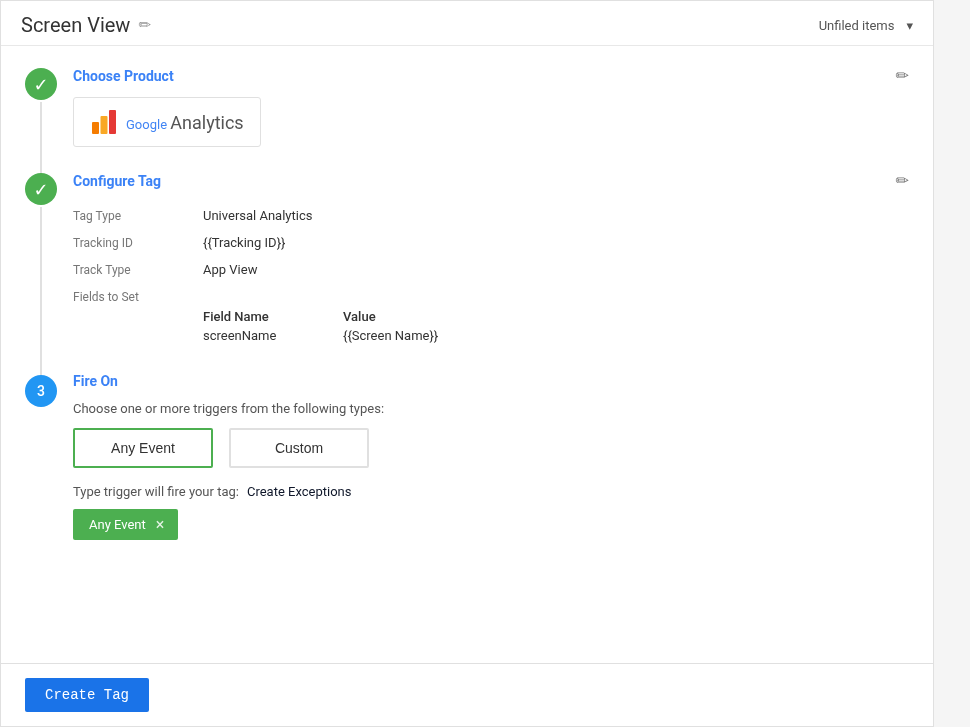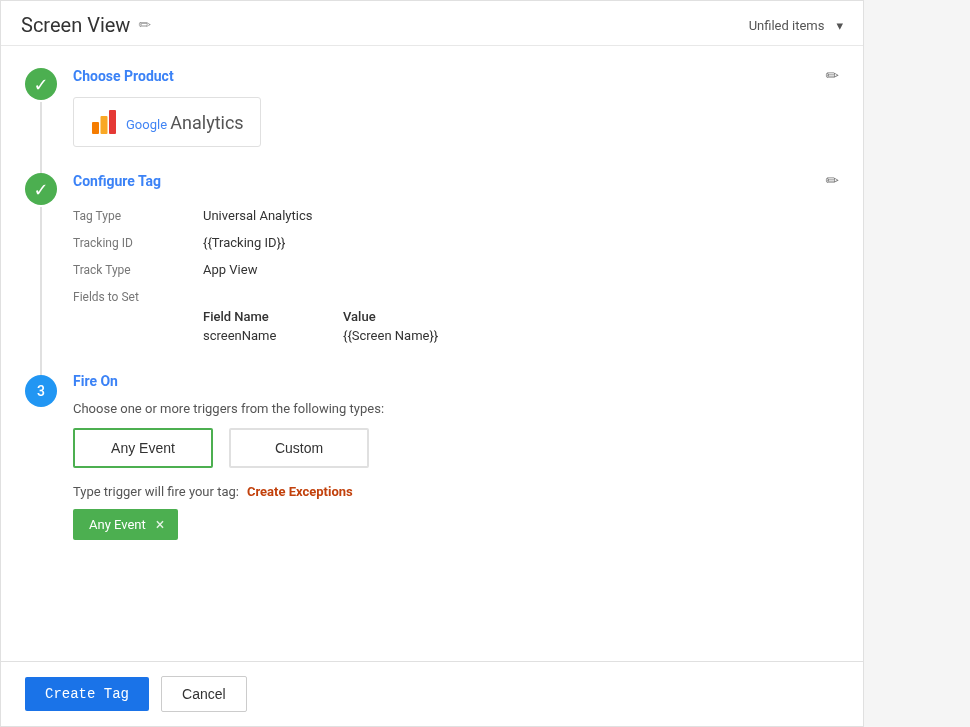--- a/index.html
+++ b/index.html
@@ -4,21 +4,21 @@
   <style>
     * { box-sizing: border-box; margin: 0; padding: 0; }
     body {
       font-family: 'Roboto', Arial, sans-serif;
       background: #f5f5f5;
       color: #333;
       font-size: 13px;
     }
     .page-container {
       background: #fff;
-      width: 864px;
+      width: 934px;
       min-height: 727px;
       position: relative;
       border: 1px solid #e0e0e0;
       display: flex;
       flex-direction: column;
     }
     .top-bar {
       display: flex;
       align-items: center;
       justify-content: space-between;
@@ -195,24 +195,23 @@
     }
     .fire-label-row {
       display: flex;
       align-items: center;
       gap: 8px;
       margin-bottom: 10px;
       font-size: 13px;
       color: #555;
     }
     .create-exceptions-link {
-      color: #c2410c;
+      color: #0f172a;
       text-decoration: none;
       cursor: pointer;
-      font-weight: bold;
     }
     .selected-trigger-chip {
       display: inline-flex;
       align-items: center;
       background: #4caf50;
       color: #fff;
       border-radius: 2px;
       padding: 6px 14px 6px 16px;
       font-size: 13px;
       gap: 10px;
@@ -367,16 +366,15 @@
           <span>Any Event</span>
           <span class="chip-close">×</span>
         </div>
       </div>
     </div>
 
   </div>
 
   <div class="bottom-bar">
     <button class="btn-create-tag">Create Tag</button>
-    <button class="btn-cancel">Cancel</button>
   </div>
 
 </div>
 
 </body></html>

